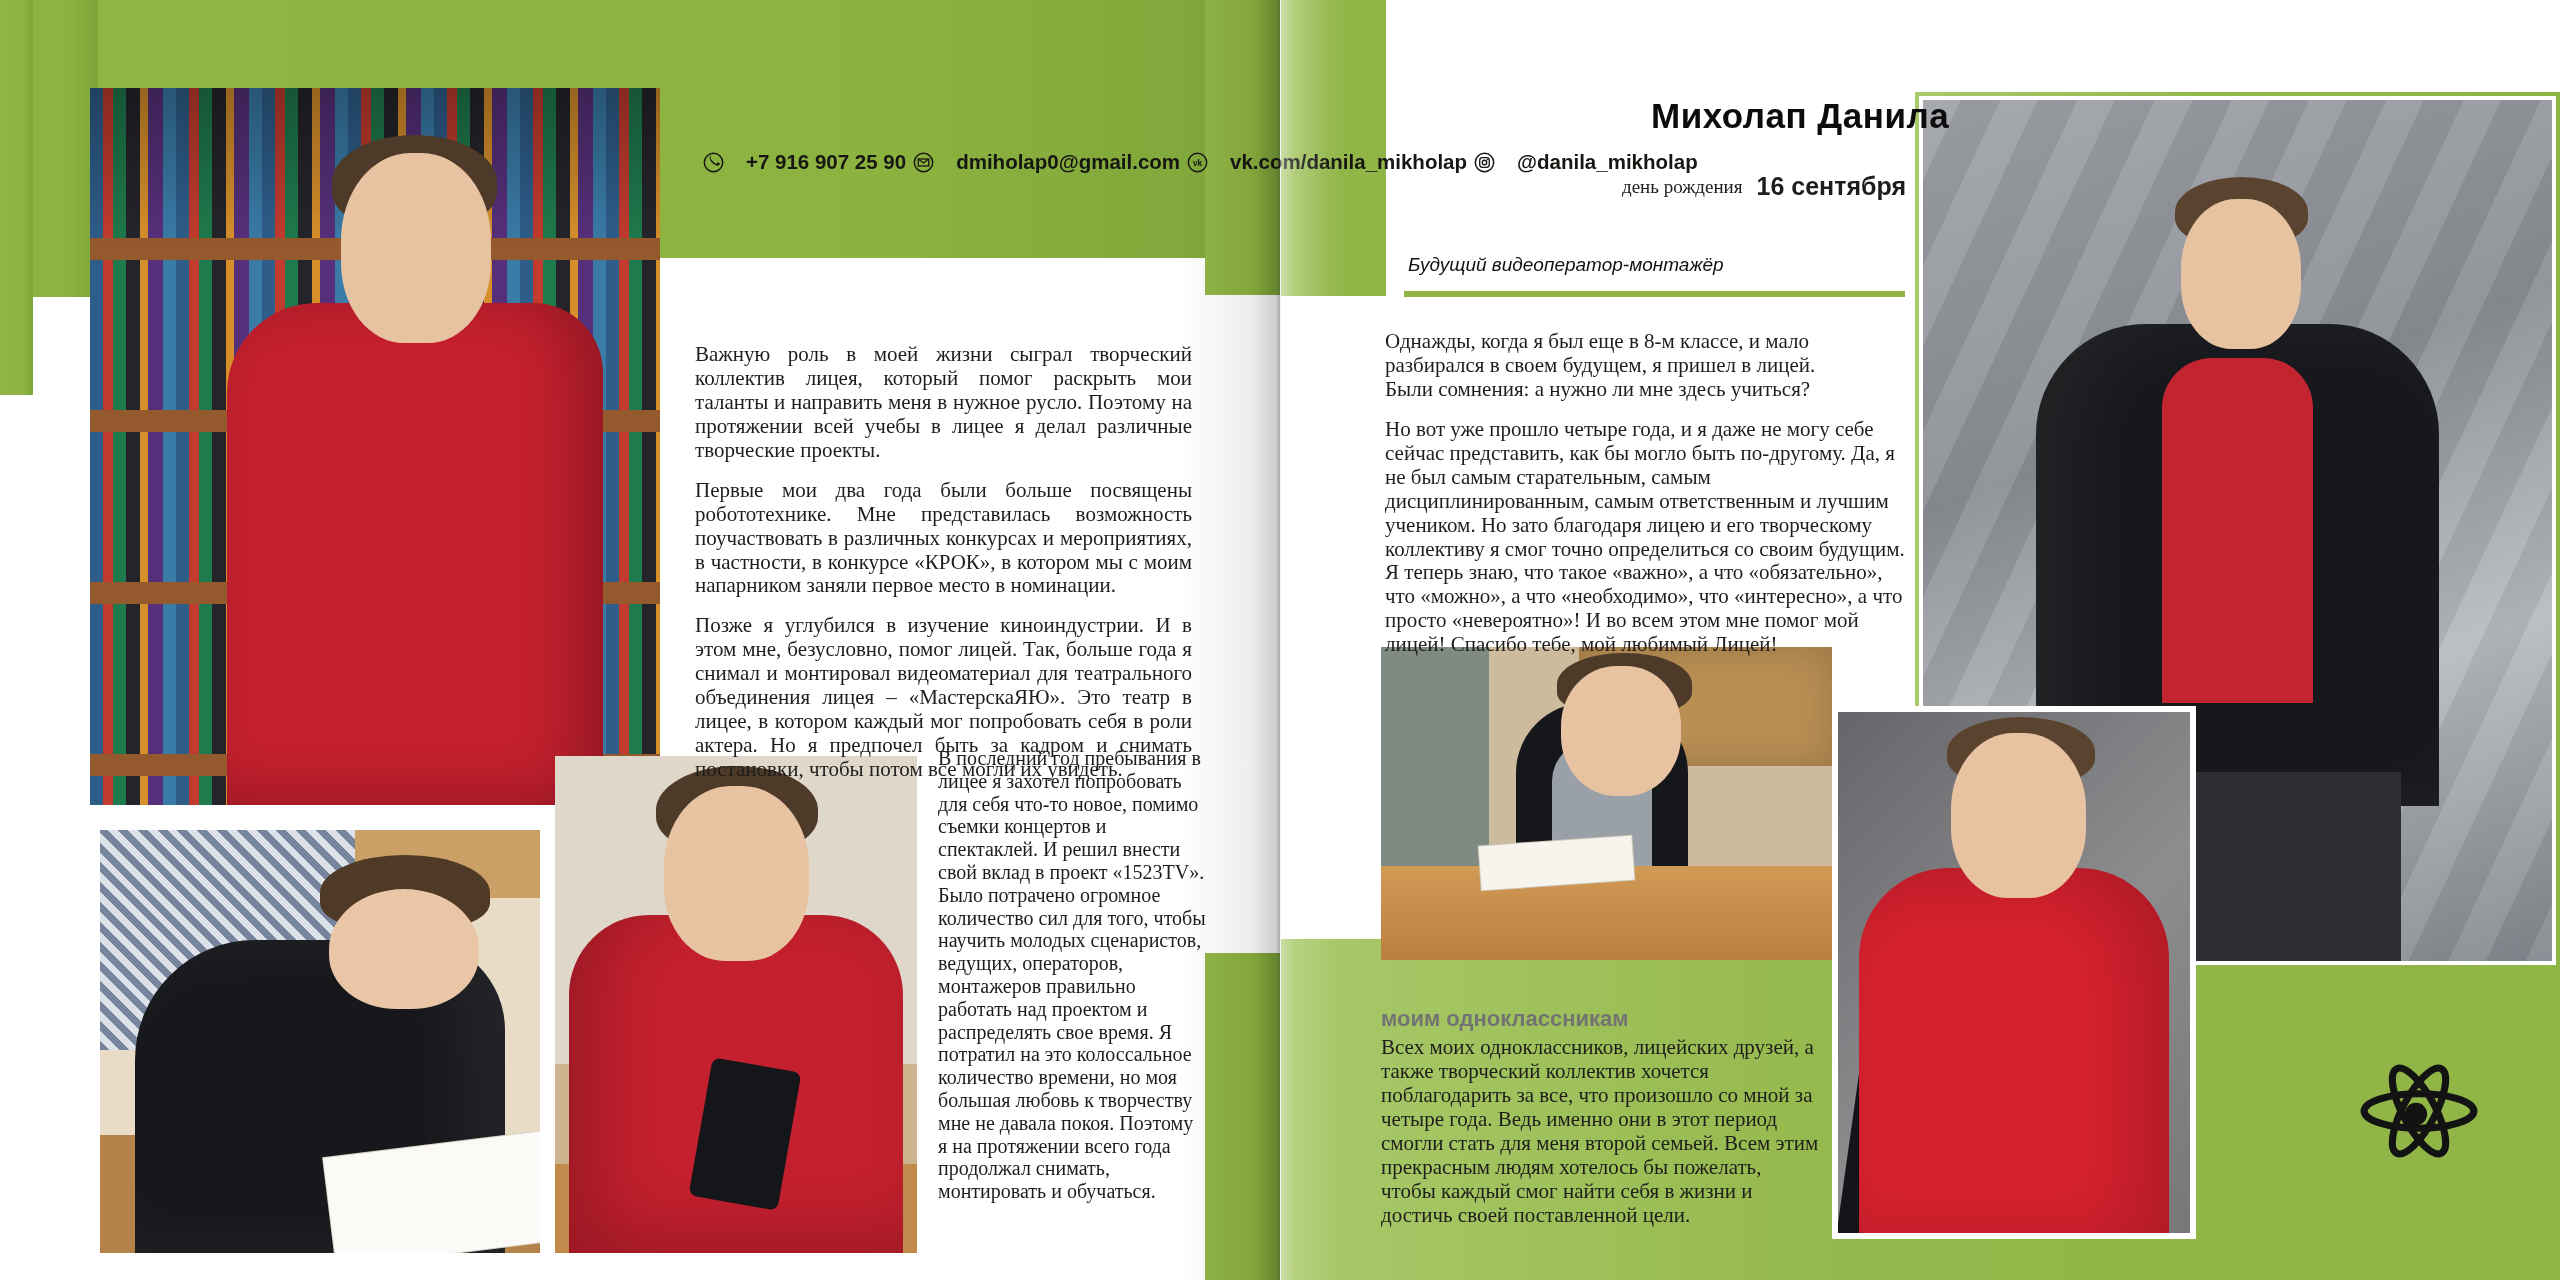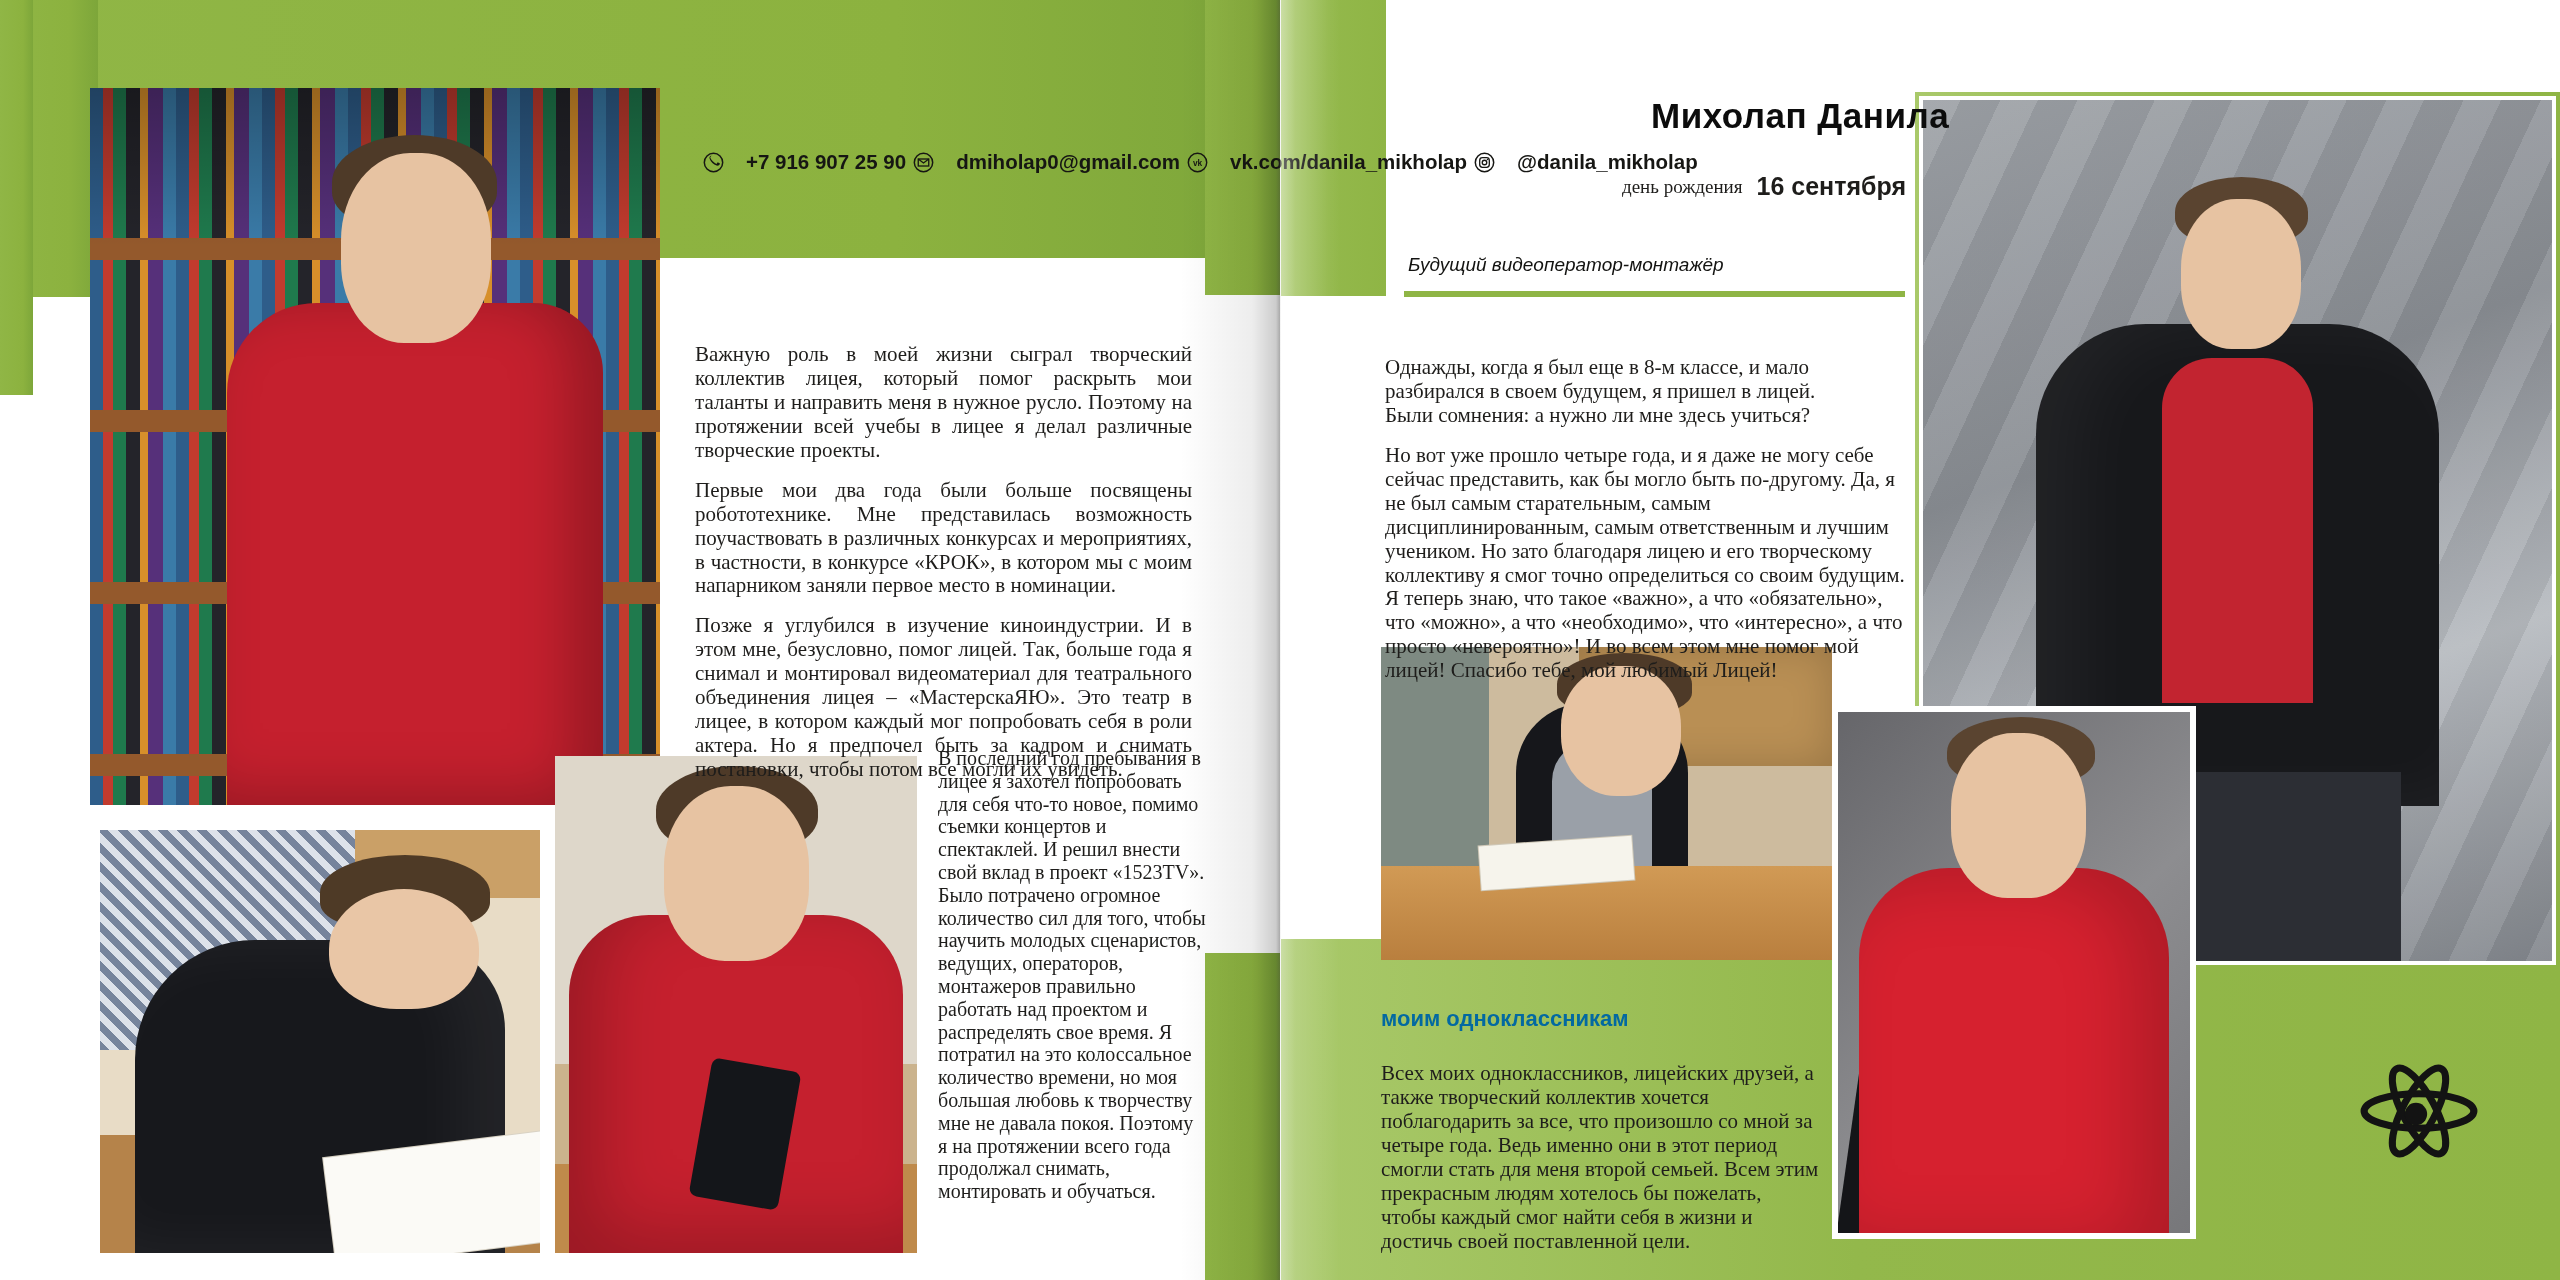--- a/index.html
+++ b/index.html
@@ -57,32 +57,32 @@
       box-shadow:inset 40px 0 80px rgba(255,255,255,.05);}
   .bg-tee{left:38%;top:30%;width:24%;height:40%;background:#c22430;border-radius:50px 50px 0 0;}
   .bg-jeans{left:24%;top:78%;width:52%;height:22%;background:#2c2e34;}
   .bg-head{left:41%;top:11.5%;width:120px;height:150px;background:#e7c3a2;border-radius:46% 46% 42% 42%;}
   .bg-hair{left:40%;top:9%;width:133px;height:70px;background:#5a4430;border-radius:55% 55% 45% 45%;}
   .white-border{box-shadow:0 0 0 6px #ffffff;}
   
   .txt{position:absolute;z-index:4;}
   .body-col{font-size:21px;line-height:1.14;text-align:justify;}
   .body-col p{margin:0 0 16px 0;}
-  .ragged{text-align:left;margin-top:26px;}
+  .ragged{text-align:left;}
   .prewrap{white-space:pre-line;}
   .contacts{display:flex;flex-direction:row;gap:7px;}
   .c-row{display:flex;align-items:center;gap:22px;font-family:"Liberation Sans",sans-serif;
          font-weight:bold;font-size:20.5px;color:#161613;}
   .c-icon{width:21px;height:21px;flex:0 0 21px;}
   .title{font-family:"Liberation Sans",sans-serif;font-weight:bold;font-size:35px;color:#0c0c0c;letter-spacing:.5px;}
   .bday{display:flex;align-items:center;gap:14px;}
   .bday-label{font-size:19px;}
   .bday-value{font-family:"Liberation Sans",sans-serif;font-weight:bold;font-size:25px;}
   .subtitle{font-family:"Liberation Sans",sans-serif;font-style:italic;font-size:19px;color:#131311;}
-  .ded-head{font-family:"Liberation Sans",sans-serif;font-weight:bold;font-size:22px;color:#0369a1;}
+  .ded-head{font-family:"Liberation Sans",sans-serif;font-weight:bold;font-size:22px;color:#737373;}
   .col2{font-size:20px;line-height:1.14;text-align:left;}
   
   .gutter{position:absolute;left:1180px;top:0;width:160px;height:1280px;z-index:5;pointer-events:none;
     background:linear-gradient(to right,
       rgba(0,0,0,0) 0%,rgba(0,0,0,.07) 45%,rgba(0,0,0,.20) 60%,rgba(40,40,40,.38) 62.2%,
       rgba(255,255,255,.40) 62.9%,rgba(255,255,255,.16) 72%,rgba(255,255,255,0) 100%);}
   svg{display:block;}
 </style>
 </head>
 <body>

